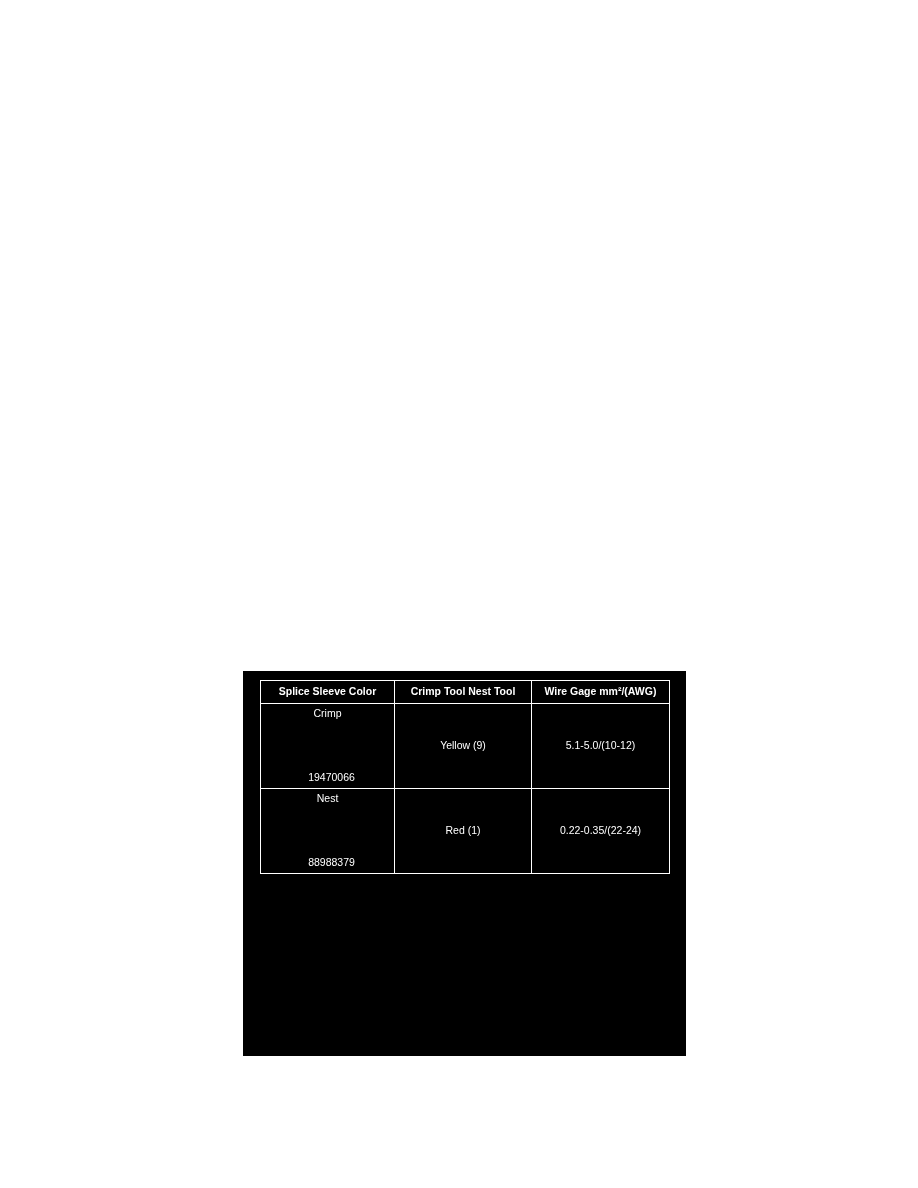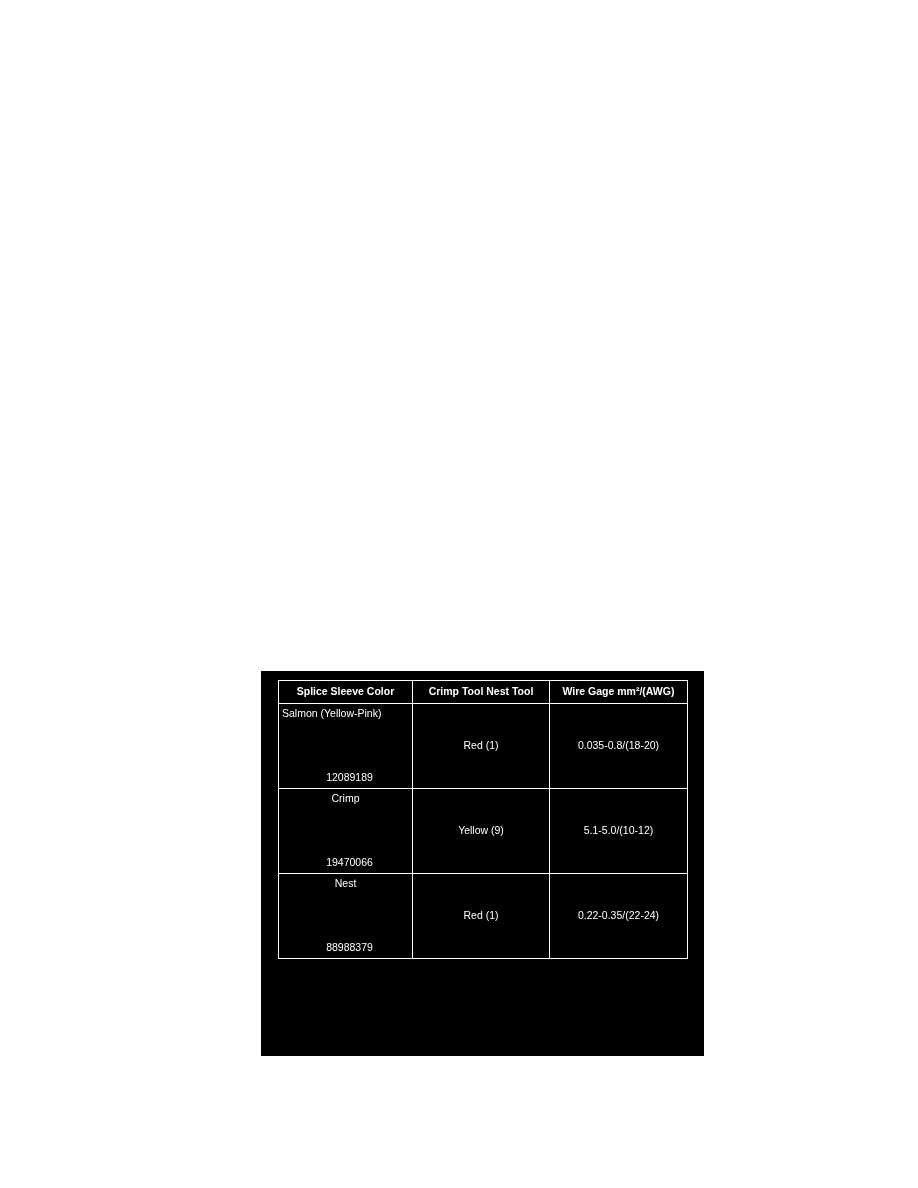--- a/index.html
+++ b/index.html
@@ -25,21 +25,20 @@
   }
 
   
   #plate {
     position: absolute;
     left: 243px;
     top: 671px;
     width: 443px;
     height: 385px;
     background: #000000;
-    margin-left: 18px;
   }
 
   #table-wrap {
     position: absolute;
     left: 17px;
     top: 9px;
     width: 409px;
     height: 365px;
   }
 
@@ -128,30 +127,20 @@
         </colgroup>
         <thead>
           <tr>
             <th>Splice Sleeve Color</th>
             <th>Crimp Tool Nest Tool</th>
             <th>Wire Gage mm²/(AWG)</th>
           </tr>
         </thead>
         <tbody>
 
-          <tr>
-            <td class="sleeve">
-              <div class="sleeve-inner">
-                <div class="sleeve-name left">Salmon (Yellow-Pink)</div>
-                <div class="sleeve-part">12089189</div>
-              </div>
-            </td>
-            <td class="nest">Red (1)</td>
-            <td class="gage">0.035-0.8/(18-20)</td>
-          </tr>
 
 
           <tr>
             <td class="sleeve">
               <div class="sleeve-inner">
                 <div class="sleeve-name">Crimp</div>
                 <div class="sleeve-part">19470066</div>
               </div>
             </td>
             <td class="nest">Yellow (9)</td>

